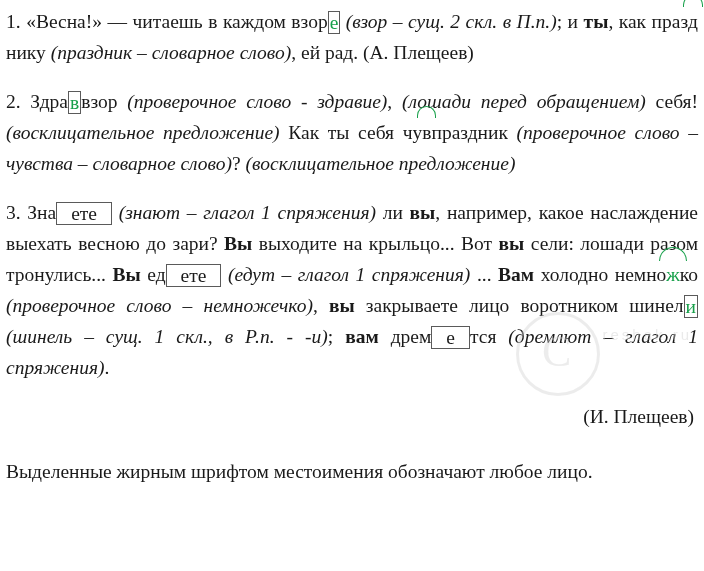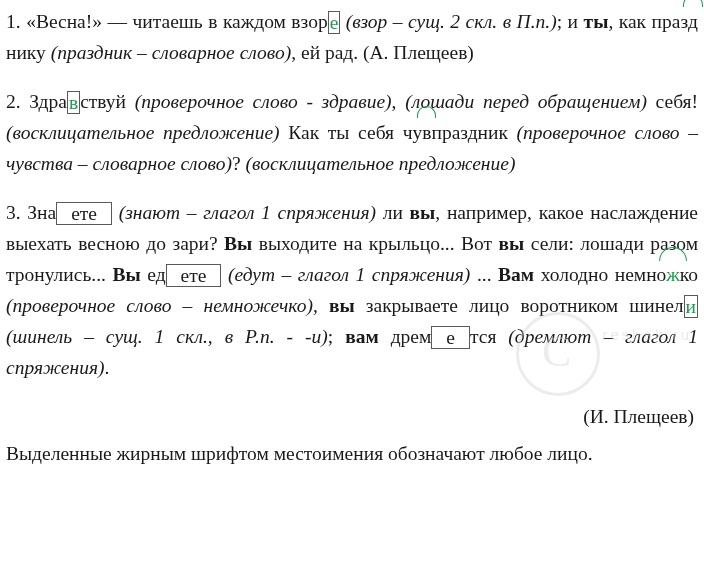--- a/index.html
+++ b/index.html
@@ -91,21 +91,21 @@
   .sign {
     text-align: right;
     font-size: 19.5px;
     line-height: 31px;
     margin-top: 18px;
     padding-right: 4px;
   }
   .footer-note {
     font-size: 19.5px;
     line-height: 31px;
-    margin-top: 6px;
+    margin-top: 24px;
   }
   
   .wm {
     position: absolute;
     right: 10px;
     bottom: 6px;
     width: 250px;
     height: 130px;
     pointer-events: none;
     opacity: 0.42;
@@ -157,21 +157,21 @@
     <span>«Весна!» — читаешь в каждом взор</span><span class="boxed">е</span>
     <span class="it">(взор – сущ. 2 скл. в П.п.)</span><span>; и</span>
     <span class="bold">ты</span><span>, как праз</span><span class="arc">д</span><span>нику</span>
     <span class="it">(праздник – словарное слово)</span><span>, ей рад. (А. Плещеев)</span>
   </p>
 
   <div class="gap"></div>
 
   <p class="para">
     <span>2.</span>
-    <span>Здра</span><span class="boxed">в</span><span>ствуй</span>
+    <span>Здра</span><span class="boxed">в</span><span>взор</span>
     <span class="it">(проверочное слово - здравие)</span><span>,</span>
     <span class="it">(лошади перед обращением)</span>
     <span>себя!</span>
     <span class="it">(восклицательное предложение)</span>
     <span>Как ты себя чу</span><span class="arc">в</span><span>праздник</span>
     <span class="it">(проверочное слово – чувства – словарное слово)</span><span>?</span>
     <span class="it">(восклицательное предложение)</span>
   </p>
 
   <div class="gap"></div>

